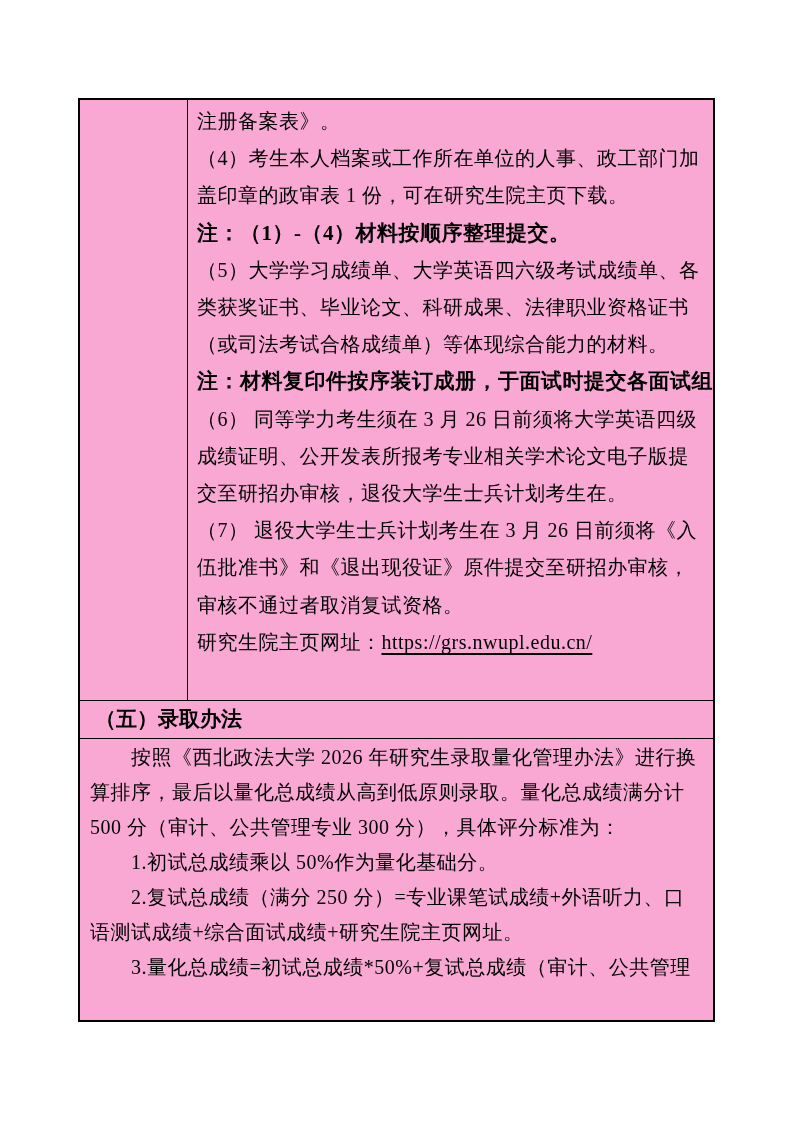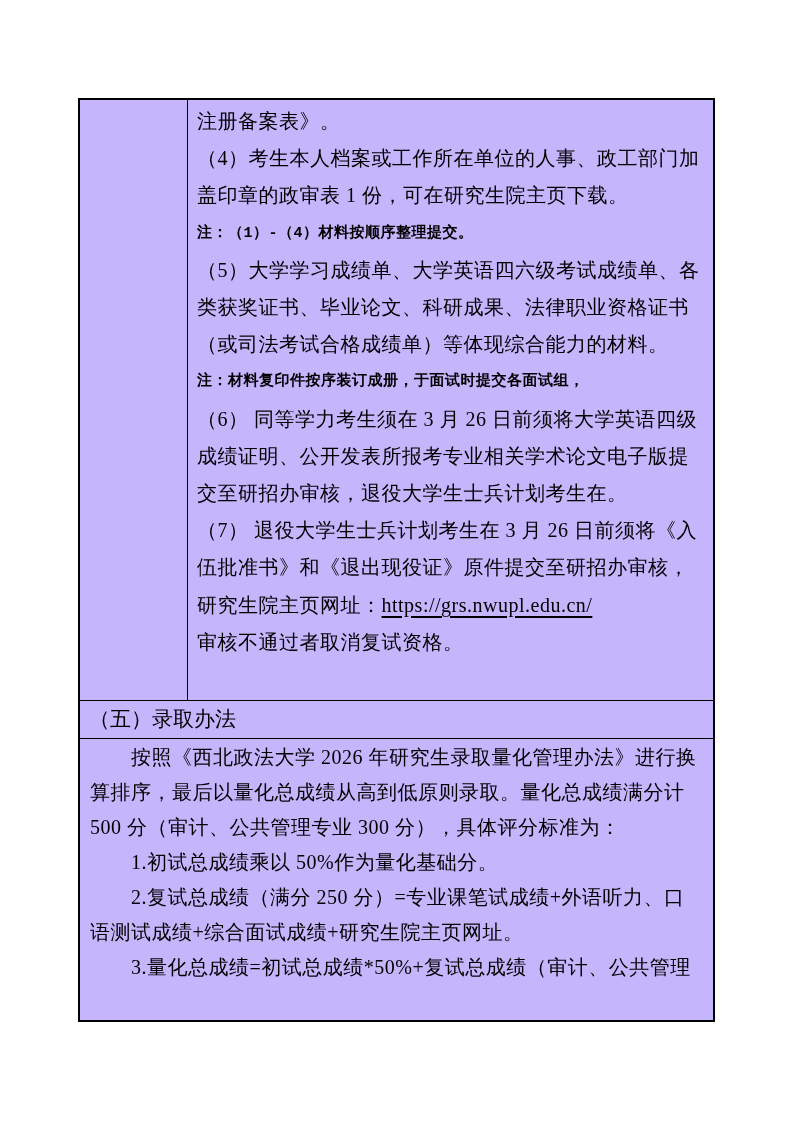--- a/index.html
+++ b/index.html
@@ -14,21 +14,21 @@
     font-family: "Liberation Serif", "DejaVu Serif", serif;
     color: #000000;
     overflow: hidden;
   }
   .doc-table {
     position: absolute;
     left: 78px;
     top: 98px;
     width: 633px;
     border: 2px solid #000000;
-    background: #c4b5fd;
+    background: #f9a8d4;
   }
   .row-materials {
     display: flex;
     height: 600px;
     border-bottom: 1px solid #000000;
   }
   .cell-left {
     width: 107px;
     border-right: 1px solid #000000;
     flex: none;
@@ -39,30 +39,29 @@
     overflow: hidden;
   }
   .m-line {
     font-size: 20px;
     line-height: 37.2px;
     white-space: nowrap;
     letter-spacing: 0.5px;
   }
   .m-line.bold {
     font-weight: bold;
-    font-size: 15px;
-    font-family: Liberation Mono, monospace;
+    font-size: 21px;
   }
   .row-section-header {
     height: 37px;
     border-bottom: 1px solid #000000;
     line-height: 37px;
-    padding-left: 9px;
+    padding-left: 15px;
     font-size: 21px;
-    font-weight: normal;
+    font-weight: bold;
     white-space: nowrap;
     overflow: hidden;
   }
   .row-admission {
     padding: 1px 8px 0 10px;
     overflow: hidden;
     height: 280px;
   }
   .a-line {
     font-size: 20px;
@@ -93,24 +92,24 @@
       <div class="m-line bold">注：（1）-（4）材料按顺序整理提交。</div>
       <div class="m-line">（5）大学学习成绩单、大学英语四六级考试成绩单、各</div>
       <div class="m-line">类获奖证书、毕业论文、科研成果、法律职业资格证书</div>
       <div class="m-line">（或司法考试合格成绩单）等体现综合能力的材料。</div>
       <div class="m-line bold">注：材料复印件按序装订成册，于面试时提交各面试组，</div>
       <div class="m-line">（6） 同等学力考生须在 3 月 26 日前须将大学英语四级</div>
       <div class="m-line">成绩证明、公开发表所报考专业相关学术论文电子版提</div>
       <div class="m-line">交至研招办审核，退役大学生士兵计划考生在。</div>
       <div class="m-line">（7） 退役大学生士兵计划考生在 3 月 26 日前须将《入</div>
       <div class="m-line">伍批准书》和《退出现役证》原件提交至研招办审核，</div>
+      <div class="m-line">审核不通过者取消复试资格。</div>
       <div class="m-line">
         <span>研究生院主页网址：</span><span class="homepage-link">https://grs.nwupl.edu.cn/</span>
       </div>
-      <div class="m-line">审核不通过者取消复试资格。</div>
     </div>
   </div>
 
   <div class="row-section-header">
     <span>（五）录取办法</span>
   </div>
 
   <div class="row-admission">
     <div class="a-line indent">按照《西北政法大学 2026 年研究生录取量化管理办法》进行换</div>
     <div class="a-line">算排序，最后以量化总成绩从高到低原则录取。量化总成绩满分计</div>

